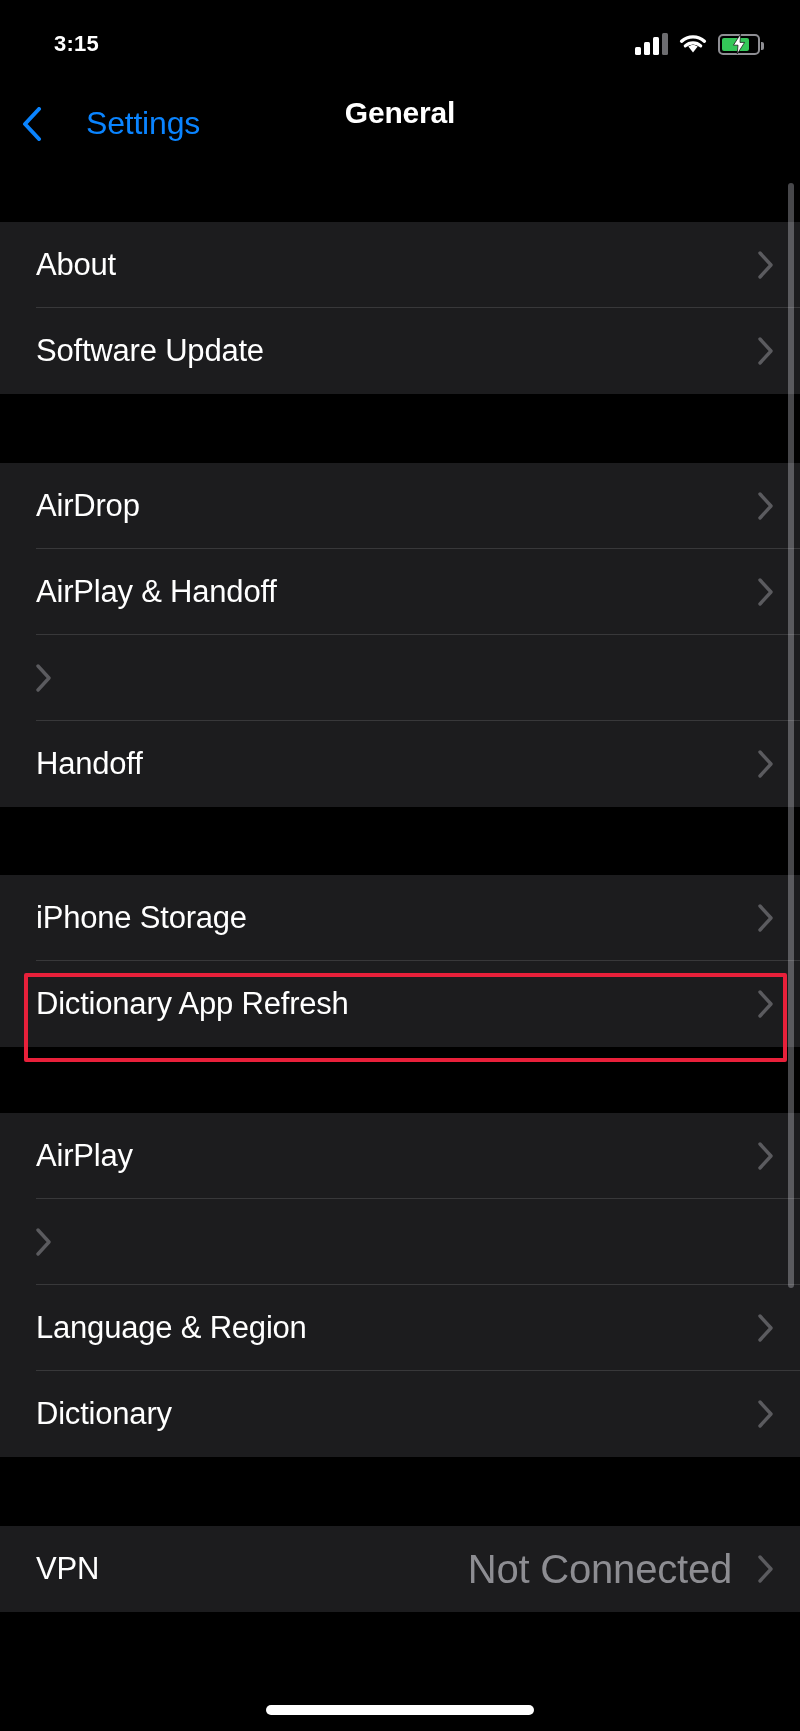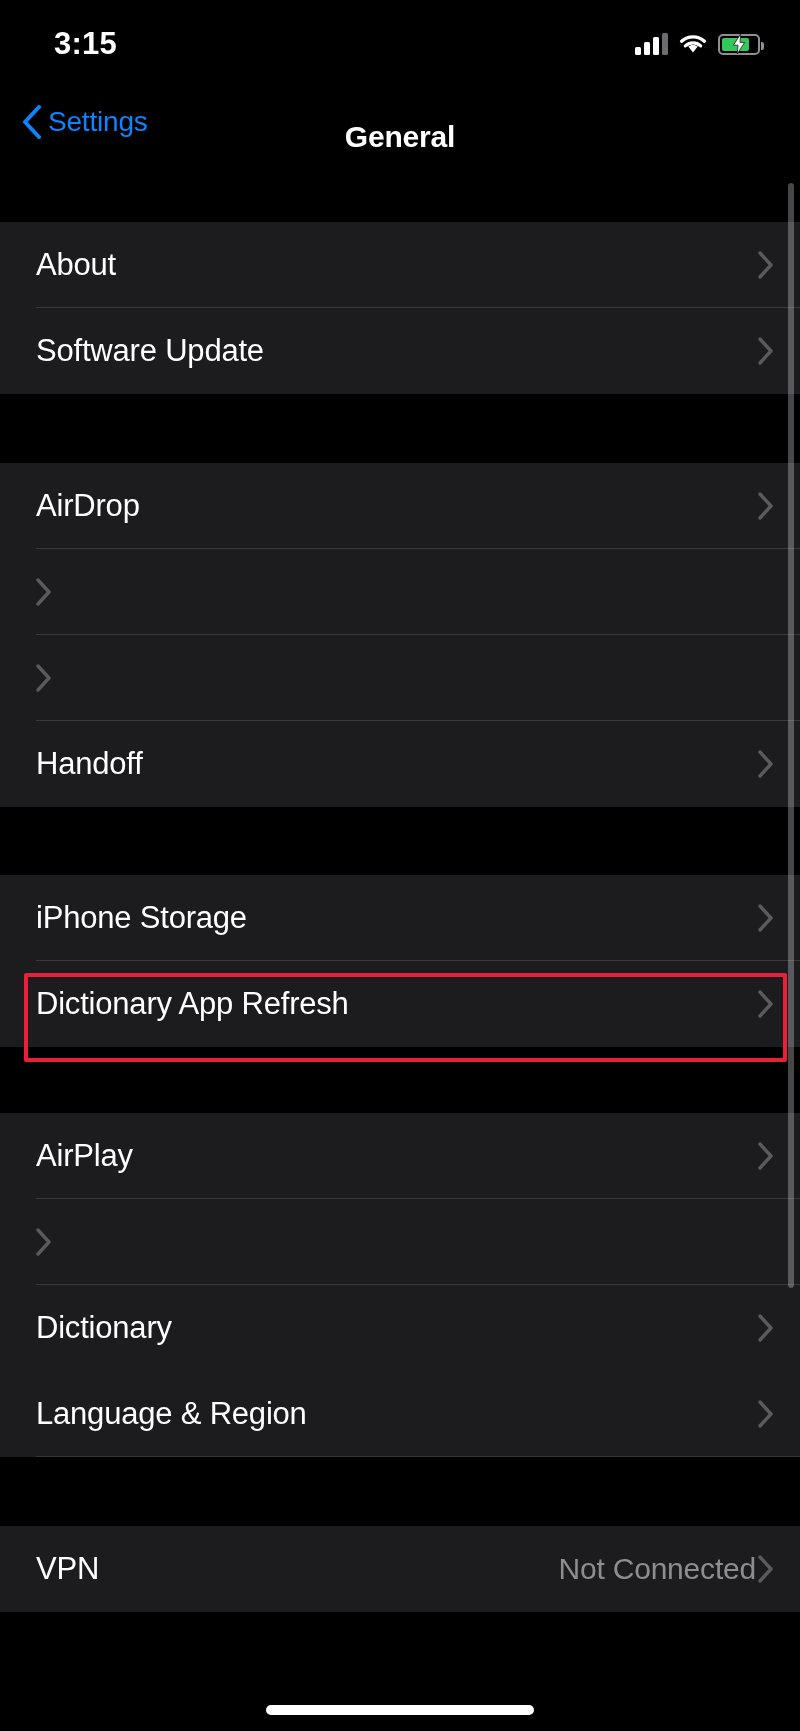--- a/index.html
+++ b/index.html
@@ -28,21 +28,21 @@
     width: 800px;
     height: 80px;
     display: flex;
     align-items: center;
     justify-content: space-between;
     padding: 0 40px 0 54px;
     background: #000000;
   }
   .status-time {
     color: #ffffff;
-    font-size: 31px;
+    font-size: 22px;
     font-weight: bold;
     letter-spacing: 0.2px;
     padding-top: 8px;
   }
   .status-right {
     display: flex;
     align-items: center;
     gap: 10px;
     padding-top: 8px;
   }
@@ -117,26 +117,27 @@
     left: 22px;
     top: 25px;
     display: flex;
     align-items: center;
     gap: 6px;
     cursor: pointer;
   }
   .nav-back-chevron { width: 20px; height: 34px; display:block; }
   .nav-back-label {
     color: #0a84ff;
-    font-size: 28px;
+    font-size: 32px;
     letter-spacing: -0.2px;
+    margin-left: 38px;
   }
   .nav-title {
     position: absolute;
-    left: 0; top: 40px;
+    left: 0; top: 16px;
     width: 800px;
     text-align: center;
     color: #ffffff;
     font-size: 30px;
     font-weight: bold;
     letter-spacing: -0.2px;
   }
 
   
   .content {
@@ -170,23 +171,23 @@
   }
 
   .row-label {
     color: #ffffff;
     font-size: 31px;
     letter-spacing: -0.2px;
     flex: 1;
   }
   .row-value {
     color: #8d8d92;
-    font-size: 30px;
+    font-size: 40px;
     letter-spacing: -0.2px;
-    margin-right: 2px;
+    margin-right: 26px;
   }
   .chev { width: 16px; height: 28px; display:block; flex: none; }
 
   
   .highlight-box {
     position: absolute;
     left: 24px;
     top: 973px;
     width: 763px;
     height: 89px;
@@ -288,20 +289,21 @@
 
     <div class="group">
       <div class="row">
         <span class="row-label">AirDrop</span>
         <svg class="chev" viewBox="0 0 16 28">
             <path d="M2 2 L13 14 L2 26" stroke="#5b5b5f" stroke-width="3.4" fill="none" stroke-linecap="round" stroke-linejoin="round"></path>
           </svg>
         <div class="sep"></div>
       </div>
       <div class="row">
+        <span class="row-label">AirPlay &amp; Handoff</span>
         <svg class="chev" viewBox="0 0 16 28">
             <path d="M2 2 L13 14 L2 26" stroke="#5b5b5f" stroke-width="3.4" fill="none" stroke-linecap="round" stroke-linejoin="round"></path>
           </svg>
         <div class="sep"></div>
       </div>
       <div class="row">
         <svg class="chev" viewBox="0 0 16 28">
             <path d="M2 2 L13 14 L2 26" stroke="#5b5b5f" stroke-width="3.4" fill="none" stroke-linecap="round" stroke-linejoin="round"></path>
           </svg>
         <div class="sep"></div>
@@ -343,33 +345,33 @@
             <path d="M2 2 L13 14 L2 26" stroke="#5b5b5f" stroke-width="3.4" fill="none" stroke-linecap="round" stroke-linejoin="round"></path>
           </svg>
         <div class="sep"></div>
       </div>
       <div class="row">
         <svg class="chev" viewBox="0 0 16 28">
             <path d="M2 2 L13 14 L2 26" stroke="#5b5b5f" stroke-width="3.4" fill="none" stroke-linecap="round" stroke-linejoin="round"></path>
           </svg>
         <div class="sep"></div>
       </div>
+      <div class="row">
+        <span class="row-label">Language &amp; Region</span>
+        <svg class="chev" viewBox="0 0 16 28">
+            <path d="M2 2 L13 14 L2 26" stroke="#5b5b5f" stroke-width="3.4" fill="none" stroke-linecap="round" stroke-linejoin="round"></path>
+          </svg>
+        <div class="sep"></div>
+      </div>
       <div class="row last">
         <span class="row-label">Dictionary</span>
         <svg class="chev" viewBox="0 0 16 28">
             <path d="M2 2 L13 14 L2 26" stroke="#5b5b5f" stroke-width="3.4" fill="none" stroke-linecap="round" stroke-linejoin="round"></path>
           </svg>
 
-      </div>
-      <div class="row">
-        <span class="row-label">Language &amp; Region</span>
-        <svg class="chev" viewBox="0 0 16 28">
-            <path d="M2 2 L13 14 L2 26" stroke="#5b5b5f" stroke-width="3.4" fill="none" stroke-linecap="round" stroke-linejoin="round"></path>
-          </svg>
-        <div class="sep"></div>
       </div>
     </div>
 
     <div class="gap" style="height:69px"></div>
 
     <div class="group">
       <div class="row last">
         <span class="row-label">VPN</span>
         <span class="row-value">Not Connected</span>
         <svg class="chev" viewBox="0 0 16 28">

